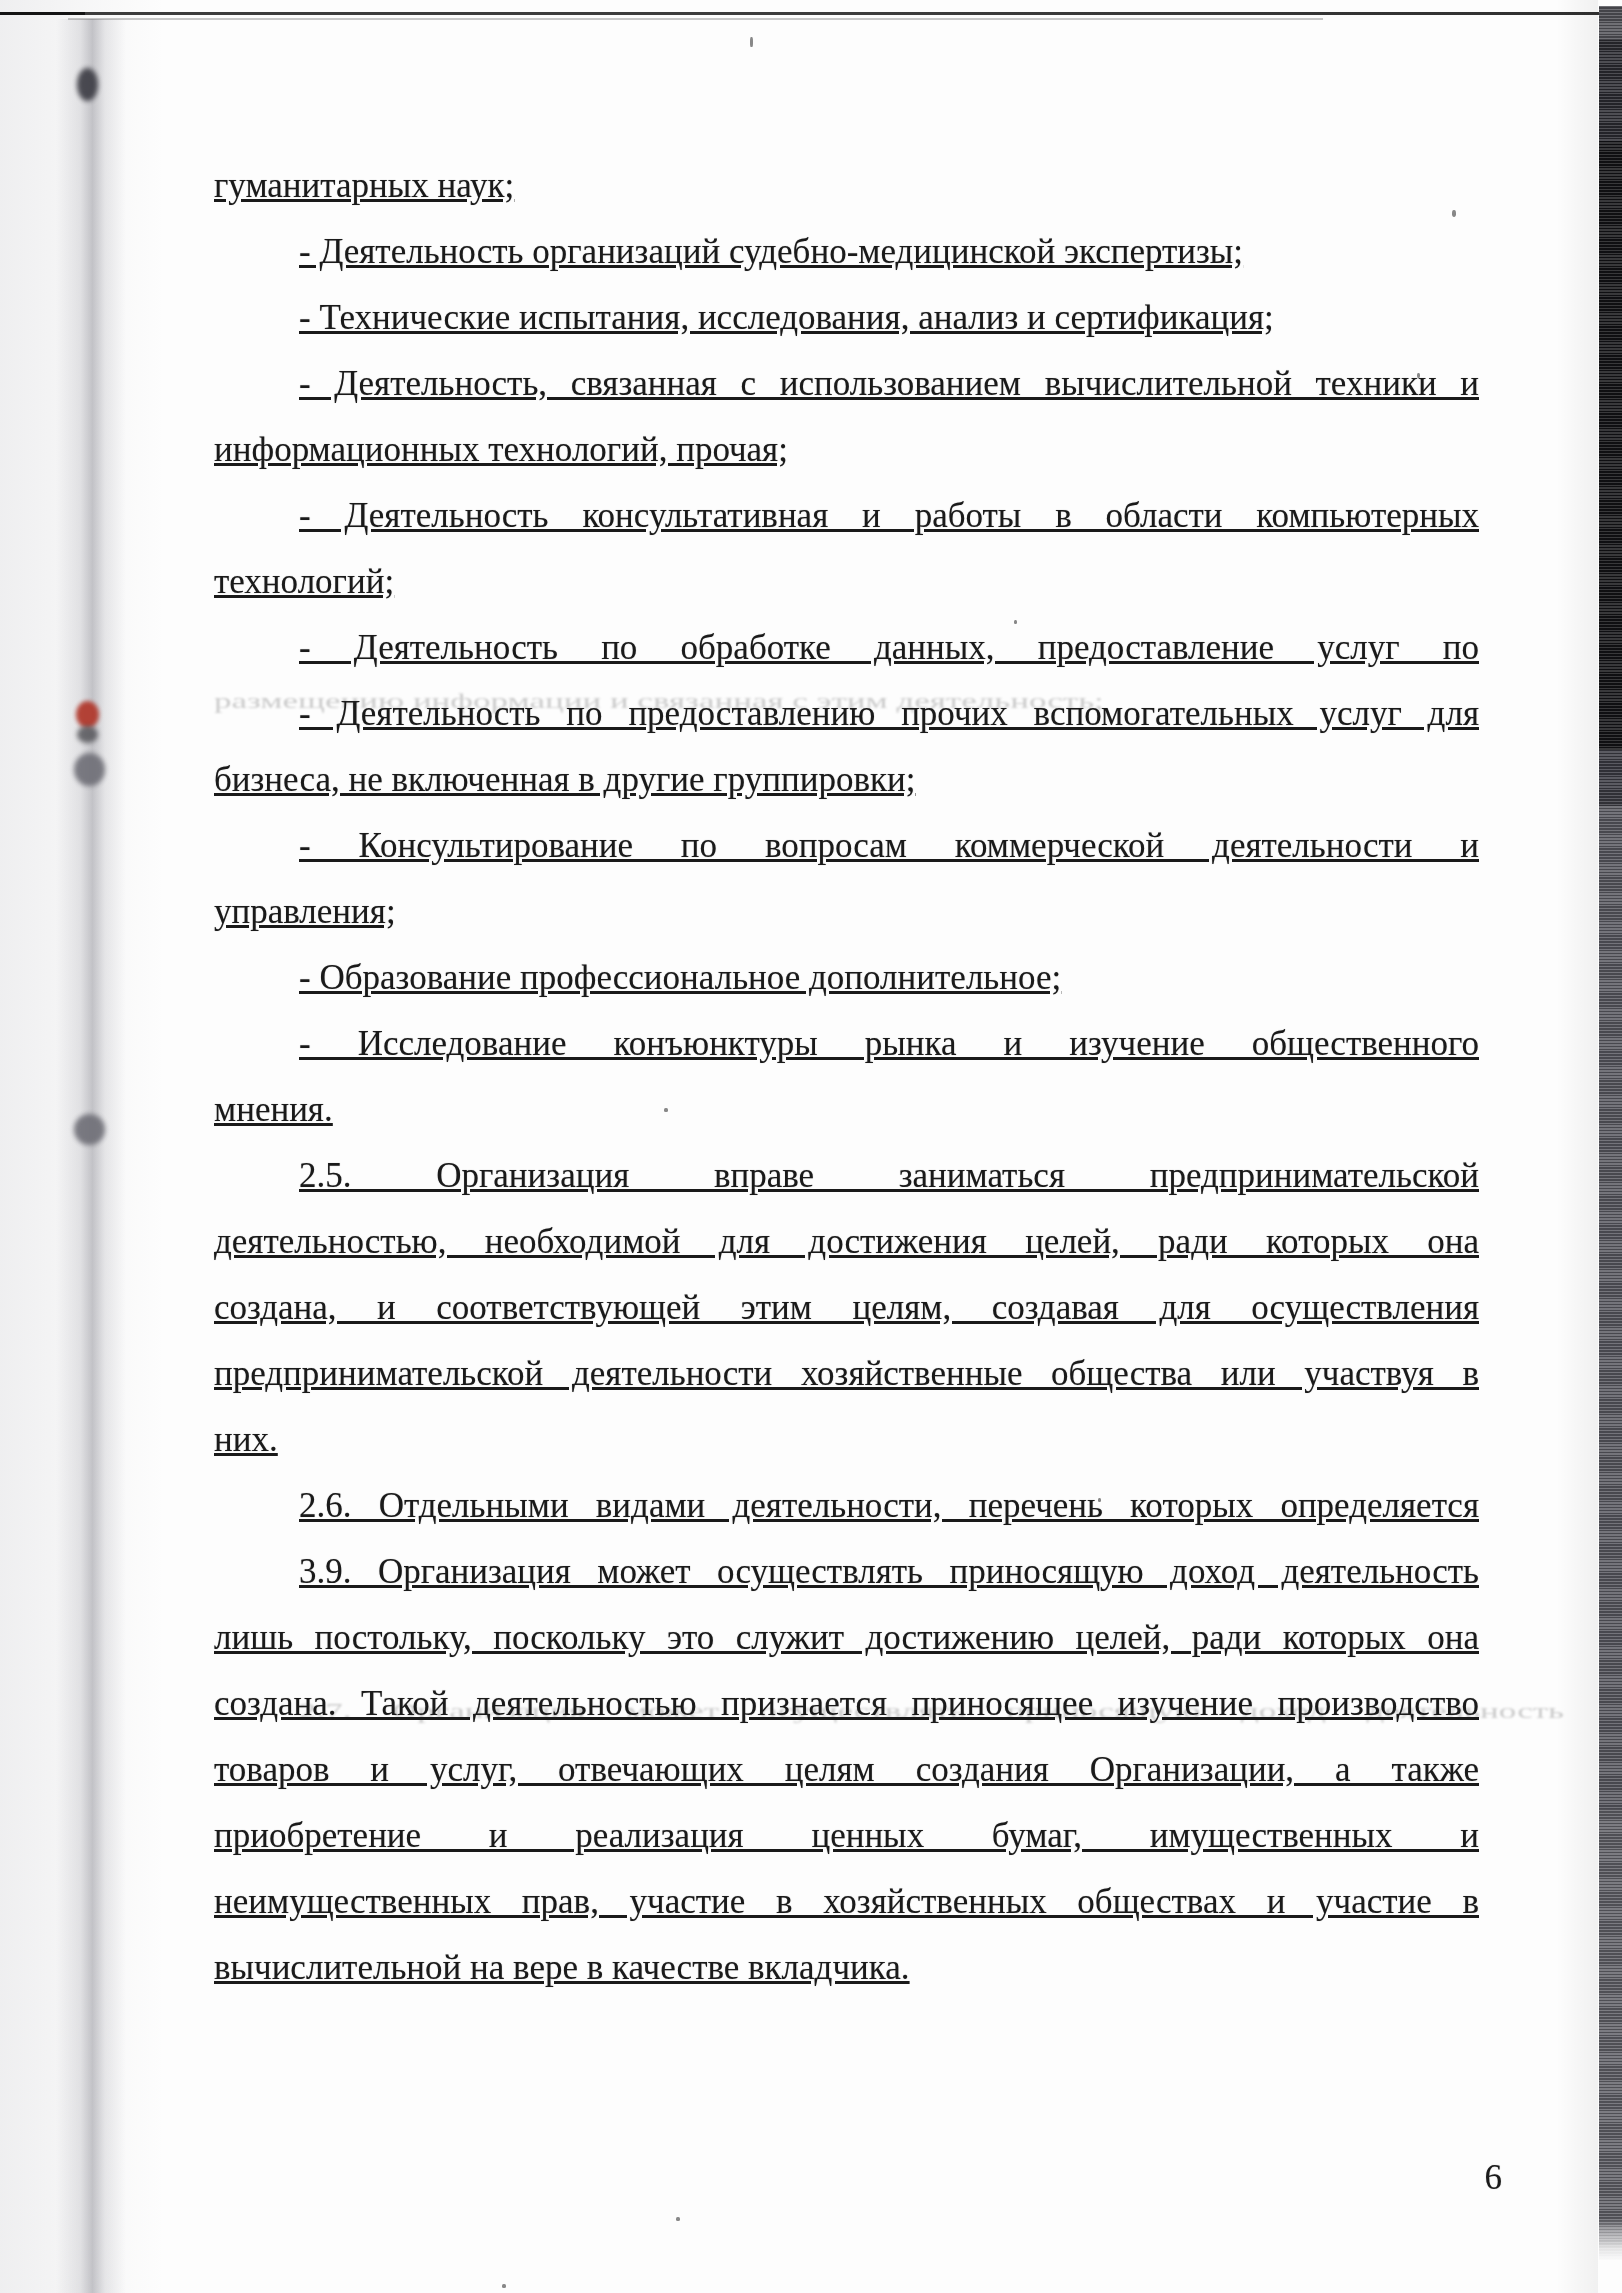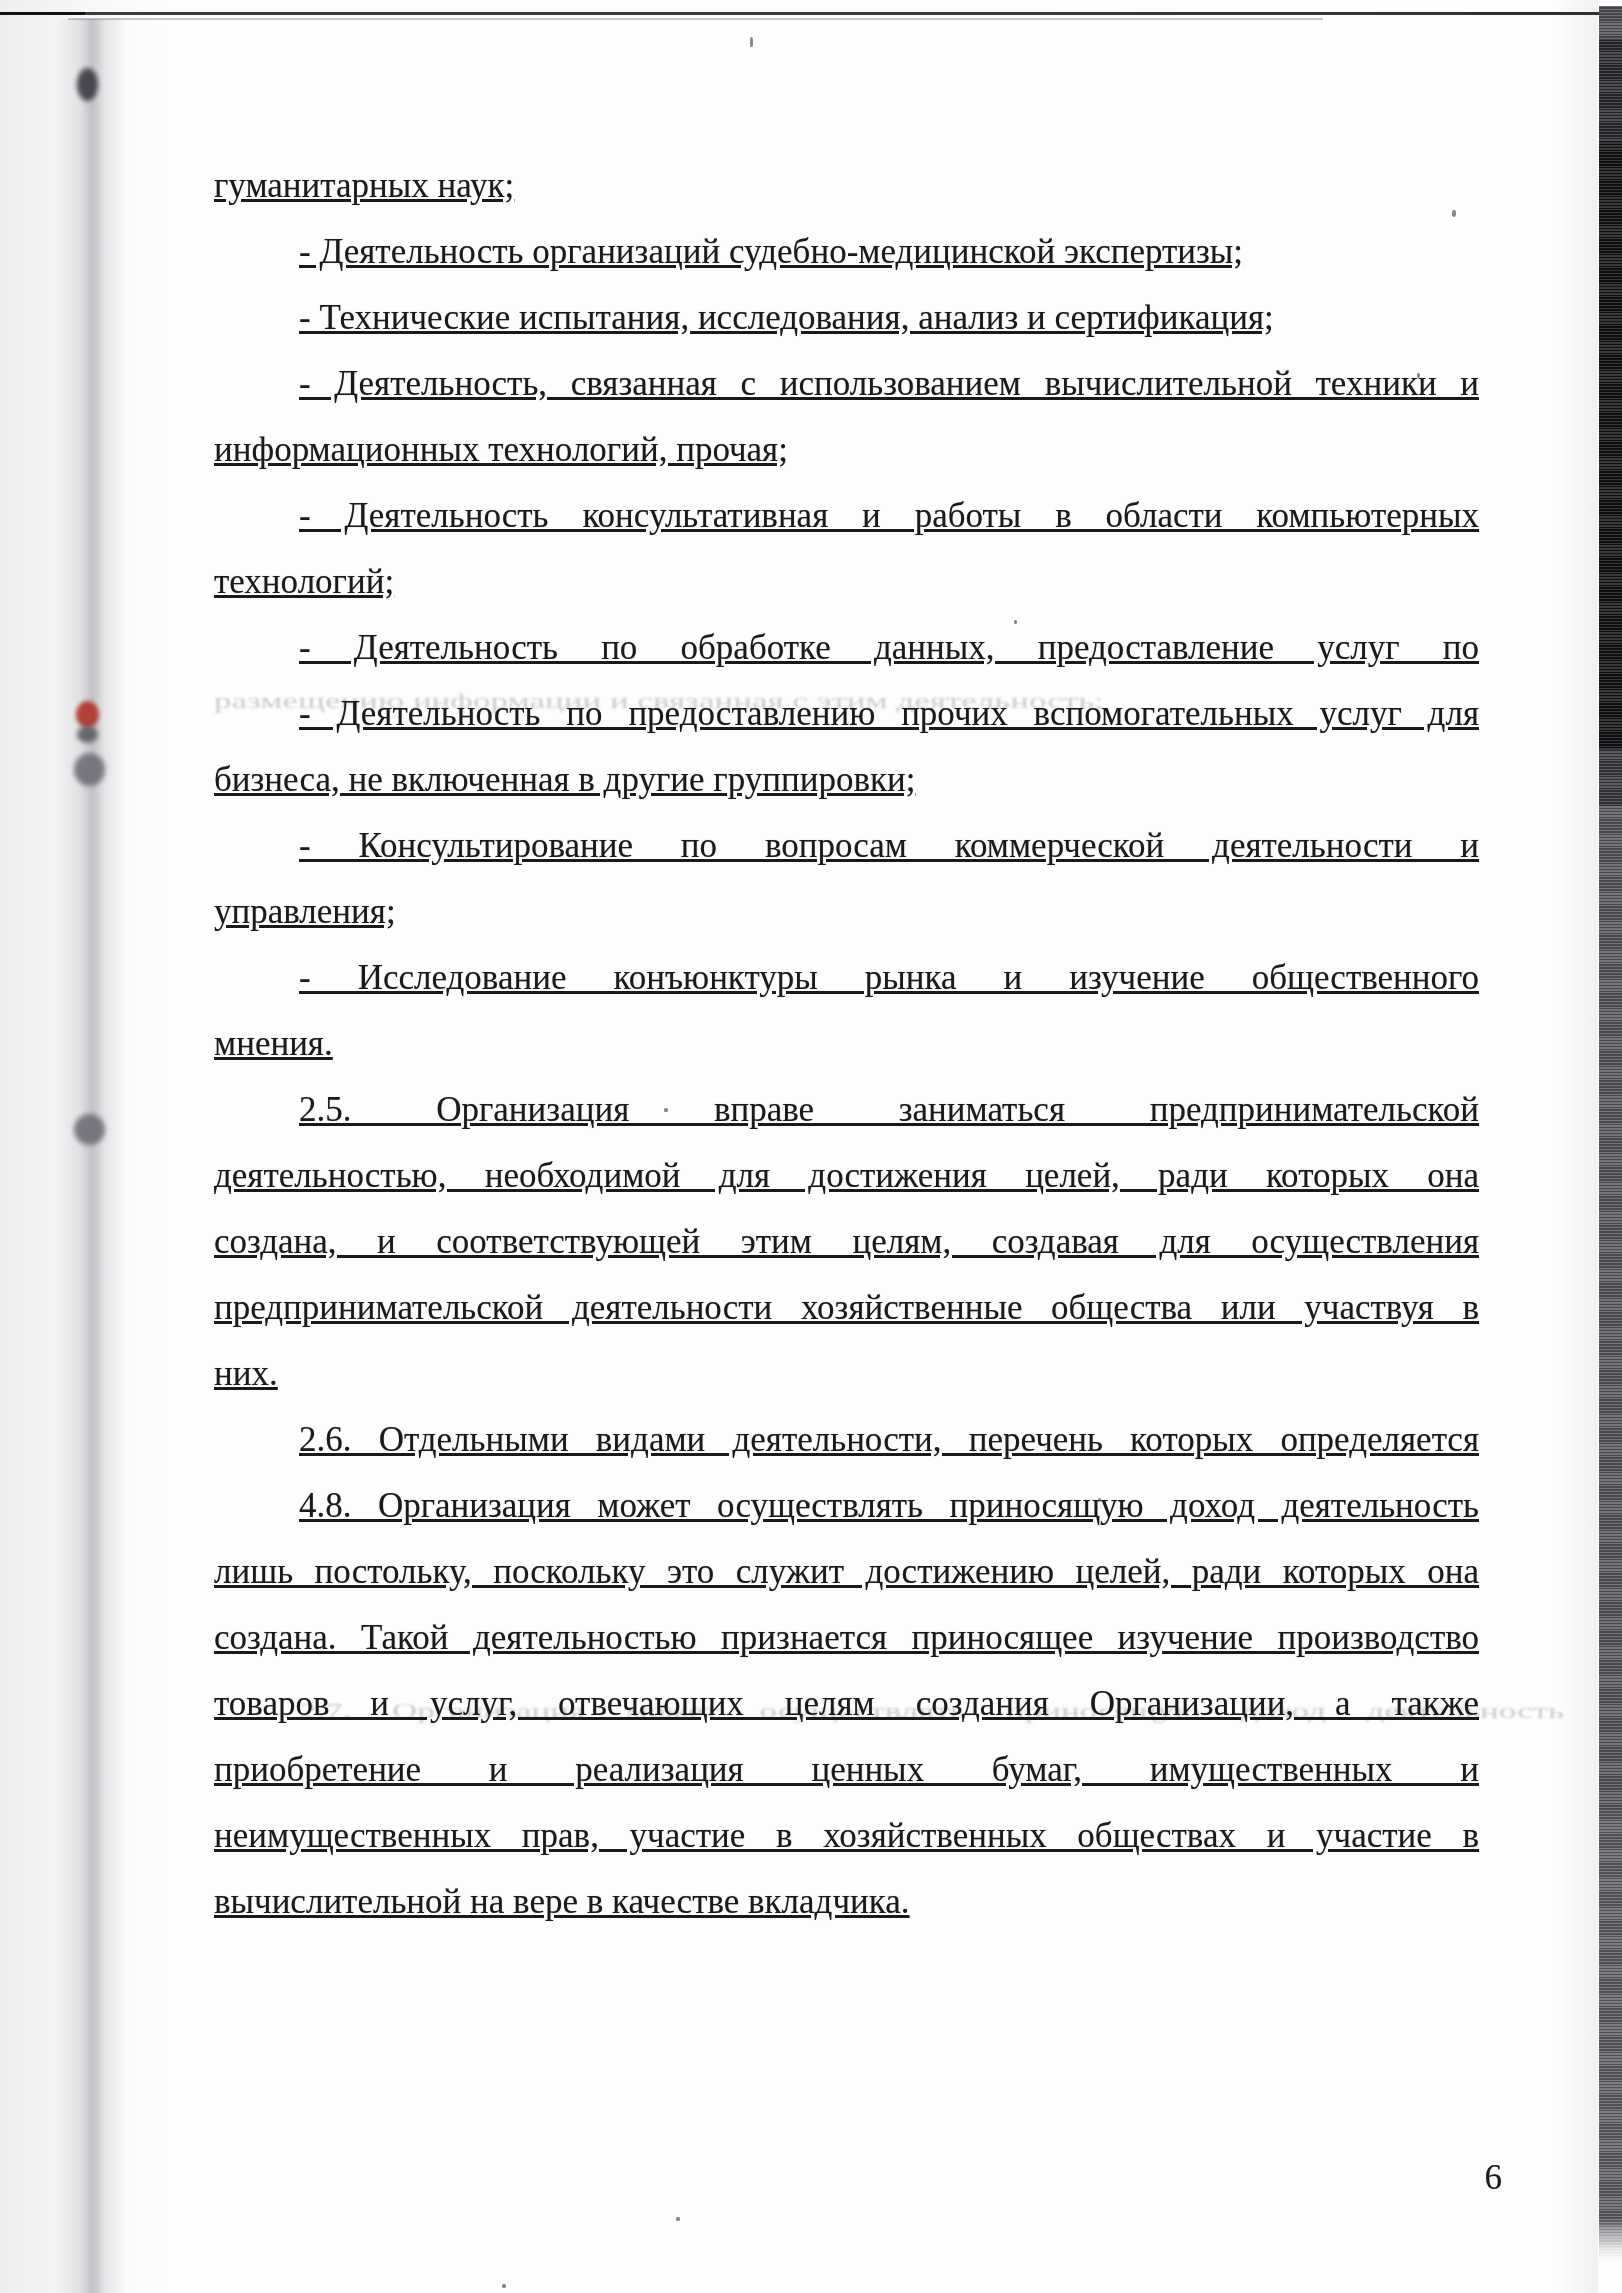--- a/index.html
+++ b/index.html
@@ -130,35 +130,38 @@
       </div>
       <div class="para">
         <div class="line just ind">- Деятельность по предоставлению прочих вспомогательных услуг для</div>
         <div class="line">бизнеса, не включенная в другие группировки;</div>
       </div>
       <div class="para">
         <div class="line just ind">- Консультирование по вопросам коммерческой деятельности и</div>
         <div class="line">управления;</div>
       </div>
       <div class="para">
+        <div class="line ind">- Образование профессиональное дополнительное;</div>
+      </div>
+      <div class="para">
         <div class="line just ind">- Исследование конъюнктуры рынка и изучение общественного</div>
         <div class="line">мнения.</div>
       </div>
       <div class="para">
         <div class="line just ind">2.5. Организация вправе заниматься предпринимательской</div>
         <div class="line just">деятельностью, необходимой для достижения целей, ради которых она</div>
         <div class="line just">создана, и соответствующей этим целям, создавая для осуществления</div>
         <div class="line just">предпринимательской деятельности хозяйственные общества или участвуя в</div>
         <div class="line">них.</div>
       </div>
       <div class="para">
         <div class="line just ind">2.6. Отдельными видами деятельности, перечень которых определяется</div>
       </div>
       <div class="para">
-        <div class="line just ind">4.8. Организация может осуществлять приносящую доход деятельность</div>
+        <div class="line just ind">3.9. Организация может осуществлять приносящую доход деятельность</div>
         <div class="line just">лишь постольку, поскольку это служит достижению целей, ради которых она</div>
         <div class="line just">создана. Такой деятельностью признается приносящее изучение производство</div>
         <div class="line just">товаров и услуг, отвечающих целям создания Организации, а также</div>
         <div class="line just">приобретение и реализация ценных бумаг, имущественных и</div>
         <div class="line just">неимущественных прав, участие в хозяйственных обществах и участие в</div>
         <div class="line">вычислительной на вере в качестве вкладчика.</div>
       </div>
     </main>
 
   <div class="page-number">6</div>

